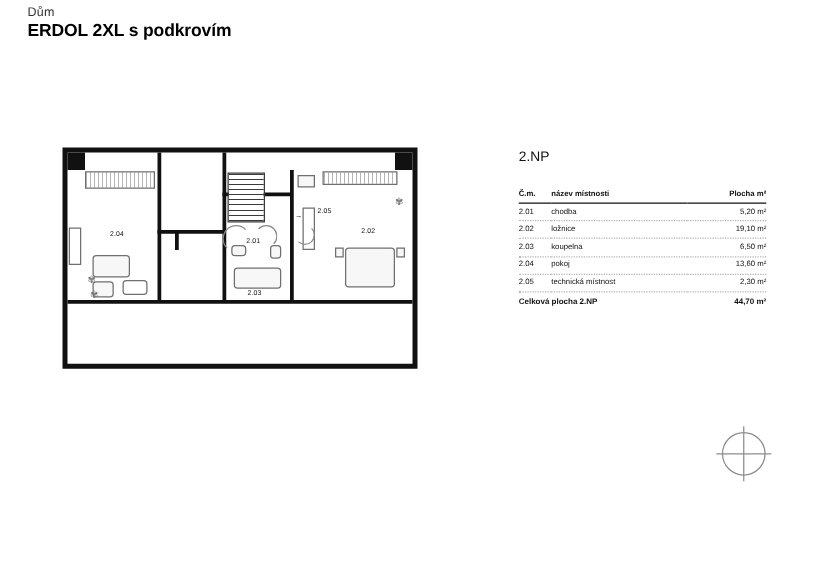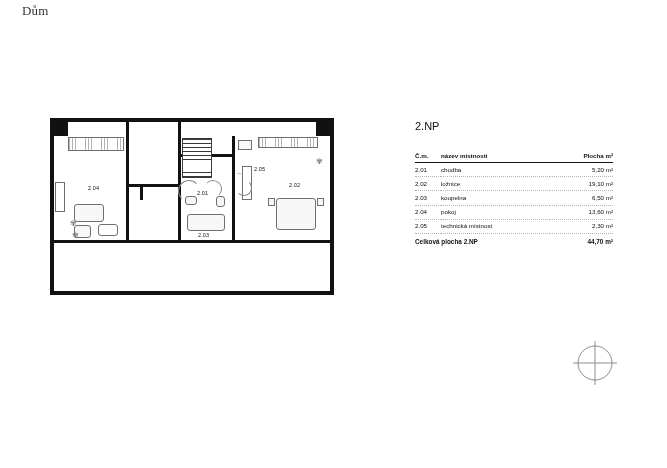--- a/index.html
+++ b/index.html
@@ -22,25 +22,24 @@
     height: 468px;
   }
 
   
   .header {
     position: absolute;
     left: 22px;
     top: 6px;
   }
   .header .eyebrow {
-    font-size: 13px;
+    font-size: 10px;
     color: #333;
     letter-spacing: 0.2px;
     line-height: 10px;
-    font-family: Liberation Serif, serif;
   }
   .header .title {
     font-size: 14px;
     font-weight: bold;
     color: #000;
     line-height: 17px;
     letter-spacing: -0.1px;
   }
 
   
@@ -178,20 +177,21 @@
   }
   .compass svg { display: block; }
 </style>
 </head>
 <body>
 
 <div id="page">
 
   <div class="header">
     <div class="eyebrow">Dům</div>
+    <div class="title">ERDOL 2XL s podkrovím</div>
   </div>
 
   <div class="plan">
     <div class="outer"></div>
 
     <div class="plan-inner">
 
       <div class="wall-blk" style="left:0px; top:0px; width:14px; height:14px;"></div>
       <div class="wall-blk" style="left:262px; top:0px; width:14px; height:14px;"></div>
 

